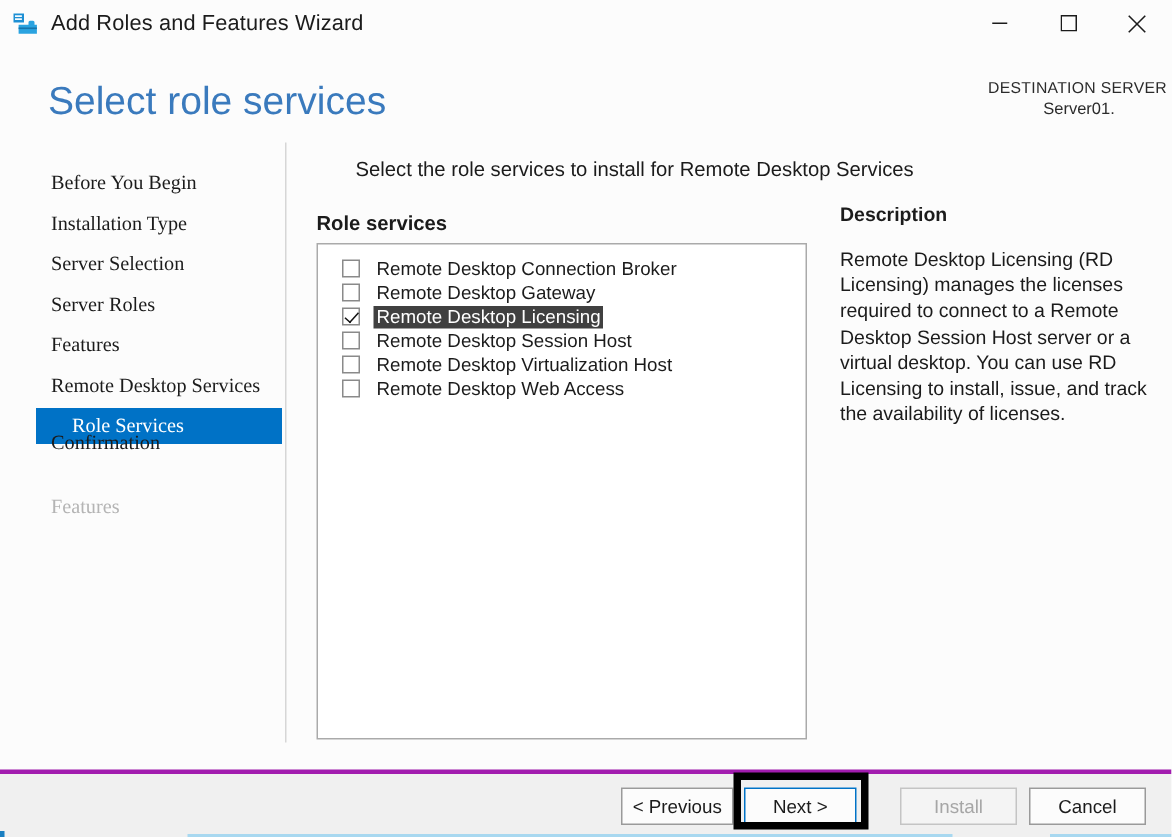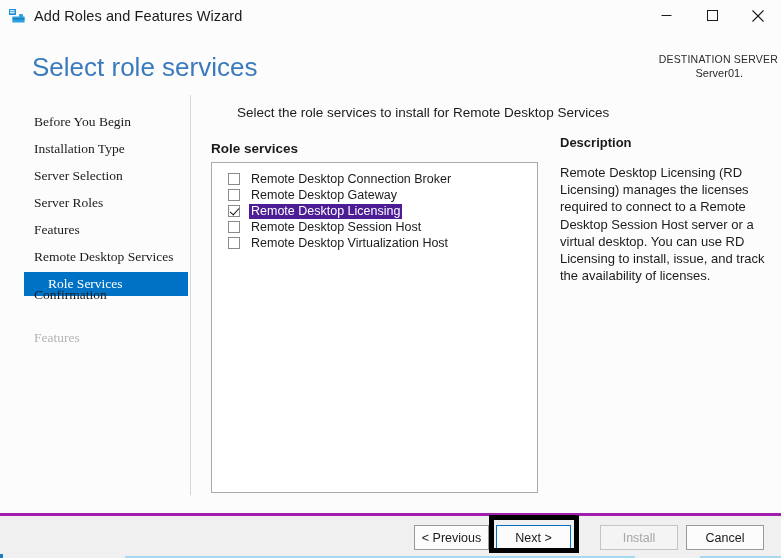--- a/index.html
+++ b/index.html
@@ -216,21 +216,21 @@
   }
   .svc-label {
     margin-left: 9px;
     font-size: 12.5px;
     color: #1b1b1b;
     white-space: nowrap;
     line-height: 15px;
     padding: 0 2px;
   }
   .svc-row.selected .svc-label {
-    background: #4c1d95;
+    background: #404040;
     color: #ffffff;
   }
 
   
   .desc {
     position: absolute;
     left: 370px;
     top: 42px;
     width: 210px;
   }
@@ -404,20 +404,24 @@
             <span class="svc-label">Remote Desktop Licensing</span>
           </div>
           <div class="svc-row">
             <span class="chk"></span>
             <span class="svc-label">Remote Desktop Session Host</span>
           </div>
           <div class="svc-row">
             <span class="chk"></span>
             <span class="svc-label">Remote Desktop Virtualization Host</span>
           </div>
+          <div class="svc-row">
+            <span class="chk"></span>
+            <span class="svc-label">Remote Desktop Web Access</span>
+          </div>
         </div>
 
       <div class="desc">
         <div class="desc-title">Description</div>
         <div class="desc-text">Remote Desktop Licensing (RD Licensing) manages the licenses required to connect to a Remote Desktop Session Host server or a virtual desktop. You can use RD Licensing to install, issue, and track the availability of licenses.</div>
       </div>
     </div>
   </div>
 
   <div class="footer">

